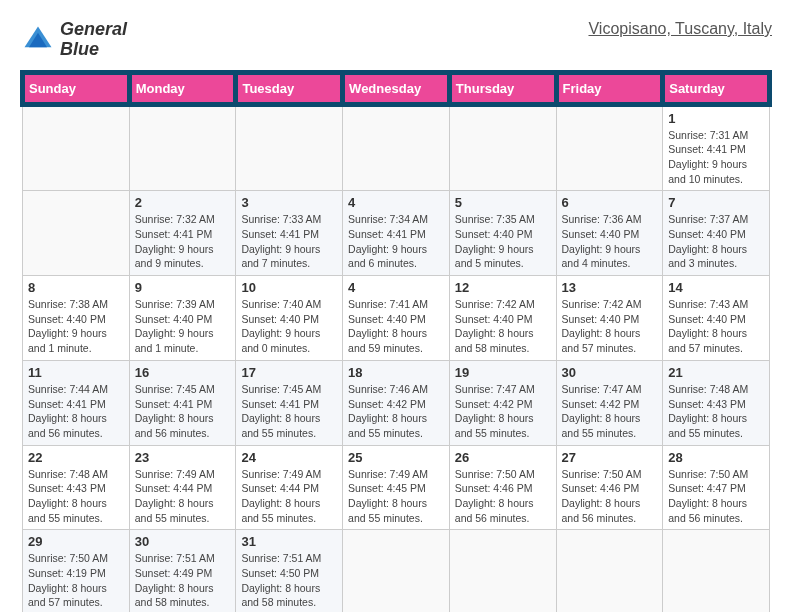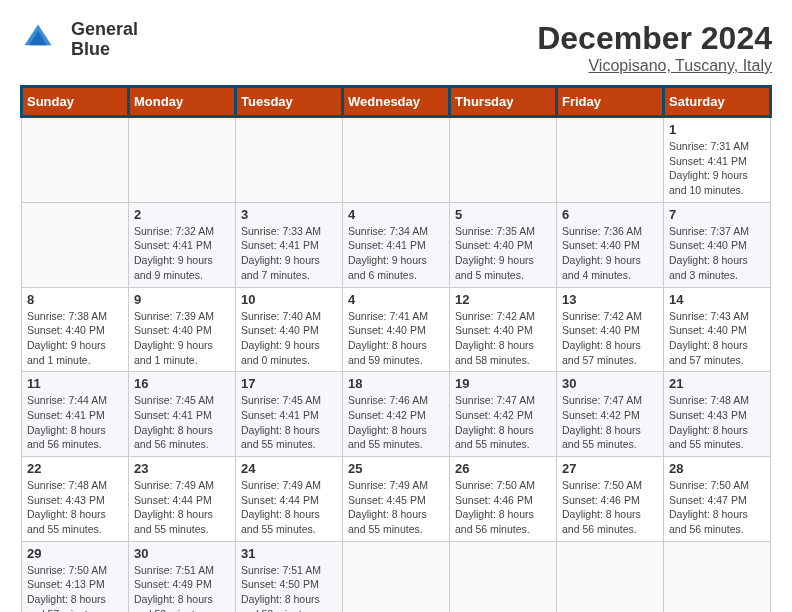--- a/index.html
+++ b/index.html
@@ -11,21 +11,23 @@
       padding: 20px;
     }
     .header-area {
       display: flex;
       justify-content: space-between;
       align-items: flex-start;
       margin-bottom: 10px;
     }
     .logo {
       display: flex;
-      gap: 15px;
+      align-items: center;
+      gap: 4px;
+      font-style: italic;
     }
     .logo-text {
       font-size: 18px;
       font-weight: bold;
       color: #333;
       line-height: 1.1;
     }
     .logo-text span {
       display: block;
     }
@@ -45,27 +47,27 @@
       font-size: 16px;
       color: #555;
       text-decoration: underline;
     }
     table {
       width: 100%;
       border-collapse: collapse;
       font-size: 11px;
     }
     thead tr th {
-      background: #c2410c;
+      background: #ec4899;
       color: #fff;
       padding: 6px 4px;
       text-align: left;
       font-size: 13px;
       font-weight: bold;
-      border: 3px solid #0c4a6e;
+      border: 5px solid #0c4a6e;
     }
     tbody tr td {
       border: 1px solid #ccc;
       vertical-align: top;
       padding: 4px 5px;
       height: 80px;
       background: #fff;
       width: 14.28%;
     }
     tbody tr:nth-child(even) td {
@@ -95,21 +97,20 @@
     <svg class="logo-icon" viewBox="0 0 40 40">
       <polygon points="20,5 35,28 5,28" fill="#3a8fd4"></polygon>
       <polygon points="20,12 30,28 10,28" fill="#1a6abf"></polygon>
     </svg>
     <div class="logo-text">
       <span>General</span>
       <span>Blue</span>
     </div>
   </div>
   <div class="title-area">
-    <div class="month-title">December 2024</div>
     <div class="location-title">Vicopisano, Tuscany, Italy</div>
   </div>
 </div>
 
 <table>
   <thead>
     <tr>
       <th>Sunday</th>
       <th>Monday</th>
       <th>Tuesday</th>
@@ -359,21 +360,21 @@
           <span>Sunset: 4:47 PM</span><br>
           <span>Daylight: 8 hours and 56 minutes.</span>
         </div>
       </td>
       </tr>
       <tr>
         <td>
         <span class="day-num">29</span>
         <div class="day-info">
           <span>Sunrise: 7:50 AM</span><br>
-          <span>Sunset: 4:13 PM</span><br>
+          <span>Sunset: 4:19 PM</span><br>
           <span>Daylight: 8 hours and 57 minutes.</span>
         </div>
       </td>
         <td>
         <span class="day-num">30</span>
         <div class="day-info">
           <span>Sunrise: 7:51 AM</span><br>
           <span>Sunset: 4:49 PM</span><br>
           <span>Daylight: 8 hours and 58 minutes.</span>
         </div>

